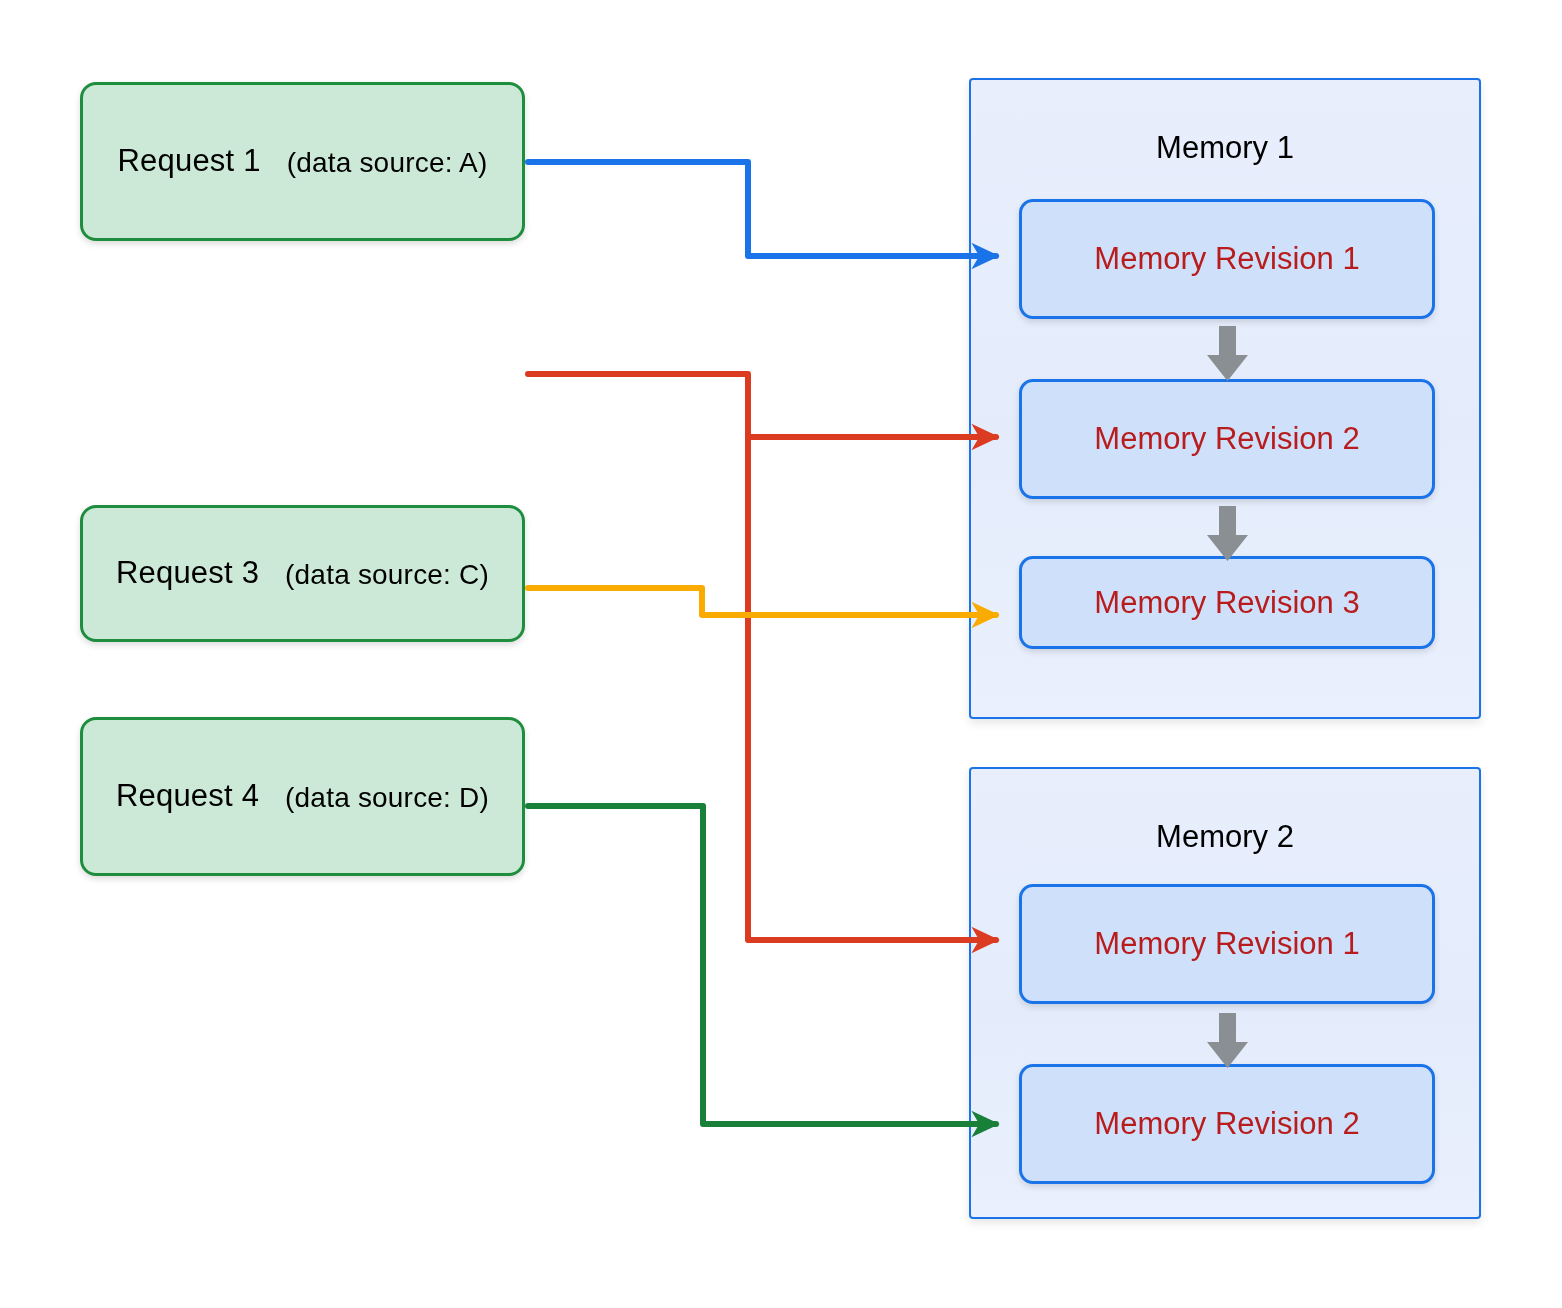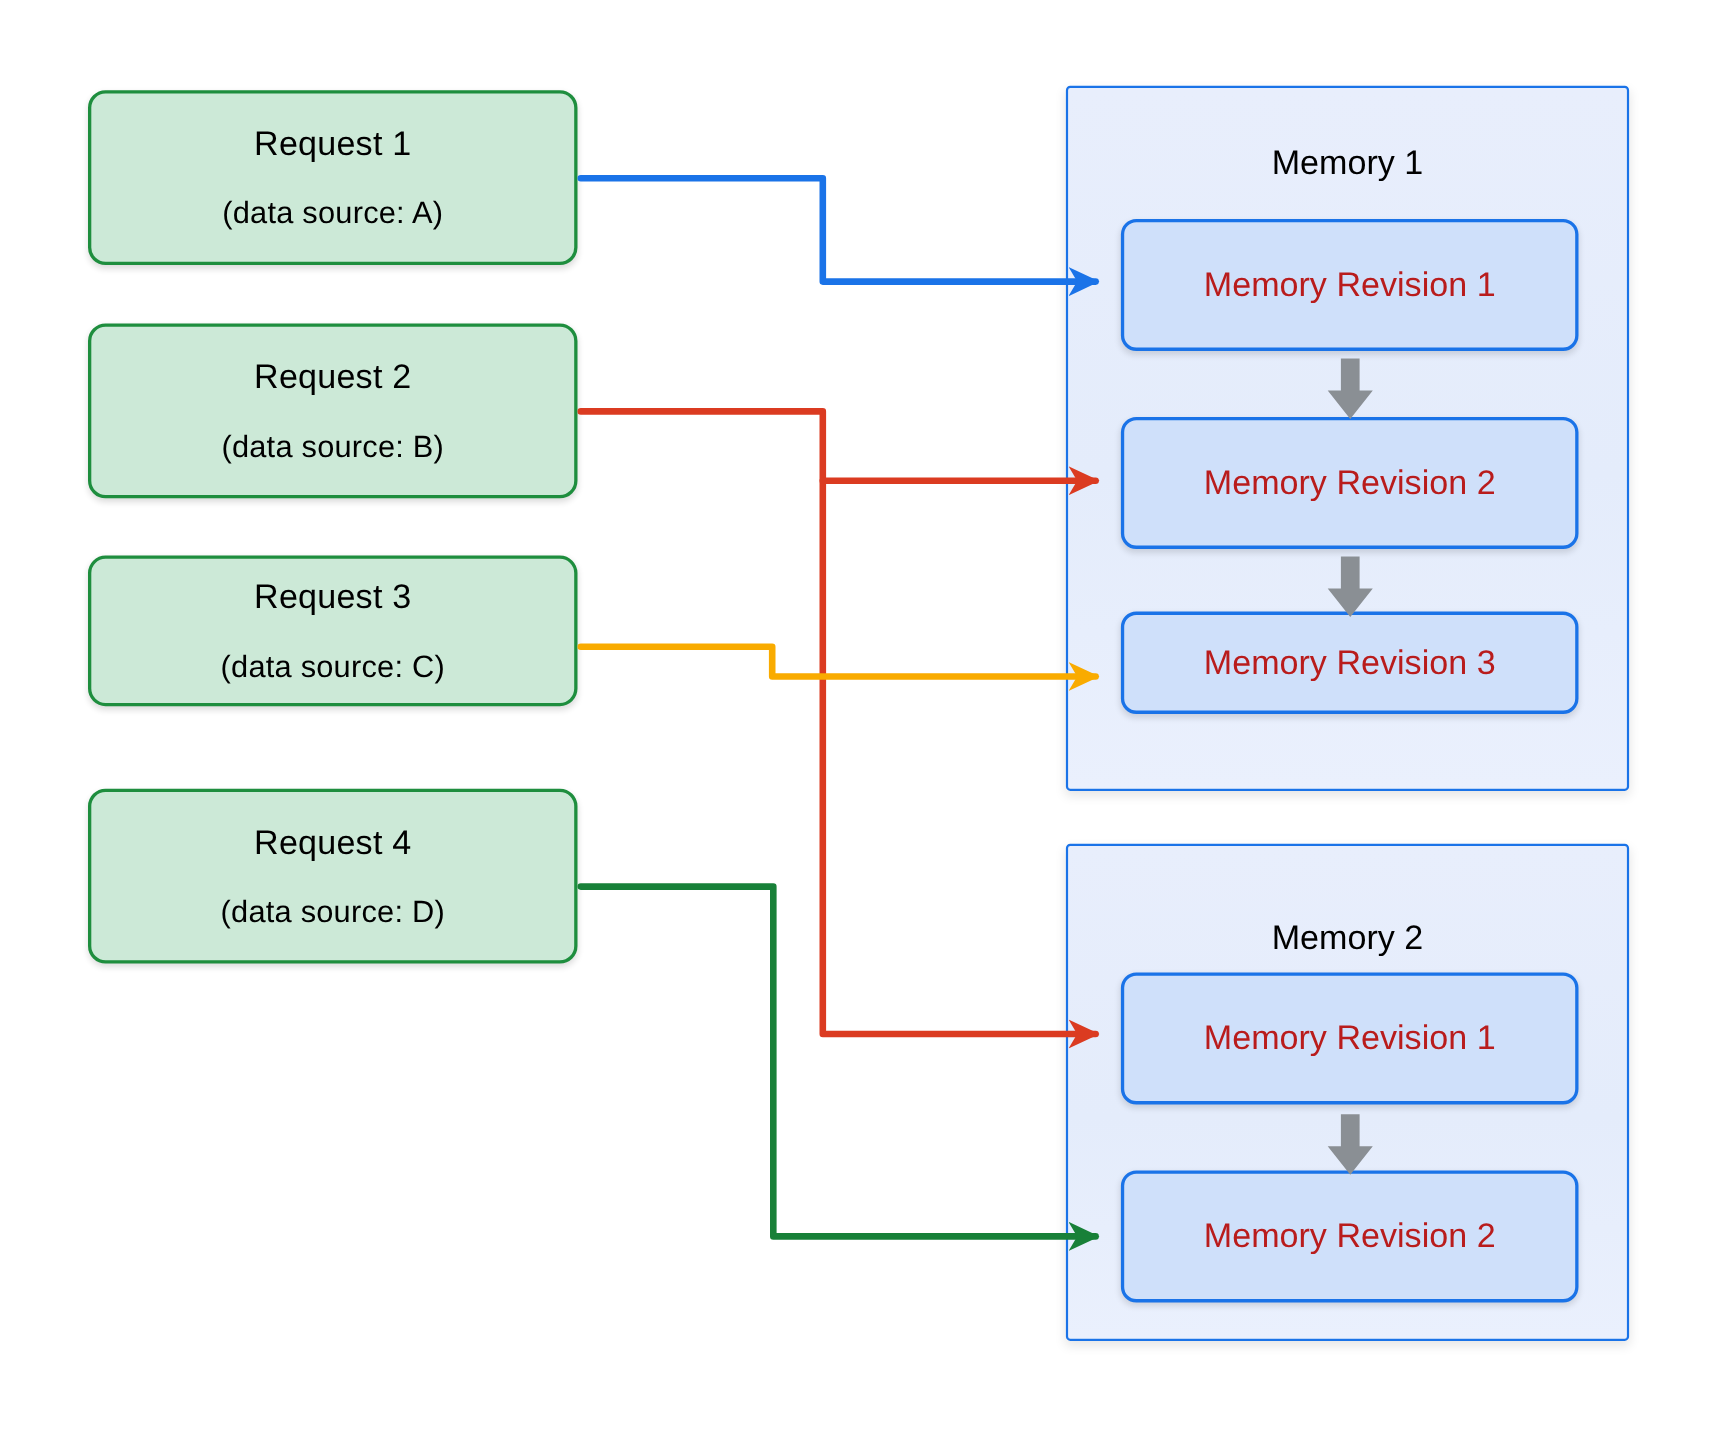--- a/index.html
+++ b/index.html
@@ -21,21 +21,21 @@
 
   
   .request-box {
     position: absolute;
     box-sizing: border-box;
     background: #cce9d7;
     border: 3px solid #1e8e3e;
     border-radius: 16px;
     box-shadow: 0 3px 6px rgba(0,0,0,0.14);
     display: flex;
-    flex-direction: column;
+    flex-direction: row;
     align-items: center;
     justify-content: center;
     color: #000000;
     gap: 26px;
   }
   .request-title {
     font-size: 31px;
     line-height: 1.18;
     letter-spacing: 0.2px;
     white-space: nowrap;
@@ -105,24 +105,20 @@
 </head>
 <body>
 
 <div id="canvas">
 
   <div class="request-box" style="left:80px; top:82px; width:445px; height:159px;">
     <div class="request-title">Request 1</div>
     <div class="request-sub">(data source: A)</div>
   </div>
 
-  <div class="request-box" style="left:80px; top:294px; width:445px; height:159px;">
-    <div class="request-title">Request 2</div>
-    <div class="request-sub">(data source: B)</div>
-  </div>
 
   <div class="request-box" style="left:80px; top:505px; width:445px; height:137px;">
     <div class="request-title">Request 3</div>
     <div class="request-sub">(data source: C)</div>
   </div>
 
   <div class="request-box" style="left:80px; top:717px; width:445px; height:159px;">
     <div class="request-title">Request 4</div>
     <div class="request-sub">(data source: D)</div>
   </div>
@@ -131,21 +127,21 @@
     <div class="memory-title" style="top:50px;">Memory 1</div>
 
     <div class="revision-box" style="left:48px; top:119px; width:416px; height:120px;">Memory Revision 1</div>
 
     <div class="revision-box" style="left:48px; top:299px; width:416px; height:120px;">Memory Revision 2</div>
 
     <div class="revision-box" style="left:48px; top:476px; width:416px; height:93px;">Memory Revision 3</div>
   </div>
 
   <div class="memory-container" style="left:969px; top:767px; width:512px; height:452px;">
-    <div class="memory-title" style="top:66px;">Memory 2</div>
+    <div class="memory-title" style="top:50px;">Memory 2</div>
 
     <div class="revision-box" style="left:48px; top:115px; width:416px; height:120px;">Memory Revision 1</div>
 
     <div class="revision-box" style="left:48px; top:295px; width:416px; height:120px;">Memory Revision 2</div>
   </div>
 
   <svg id="wires" viewBox="0 0 1562 1308" xmlns="http://www.w3.org/2000/svg">
 
     <defs>
       <marker id="ah-blue" viewBox="0 0 10 10" refX="8.2" refY="5" markerWidth="5" markerHeight="5" orient="auto-start-reverse">

